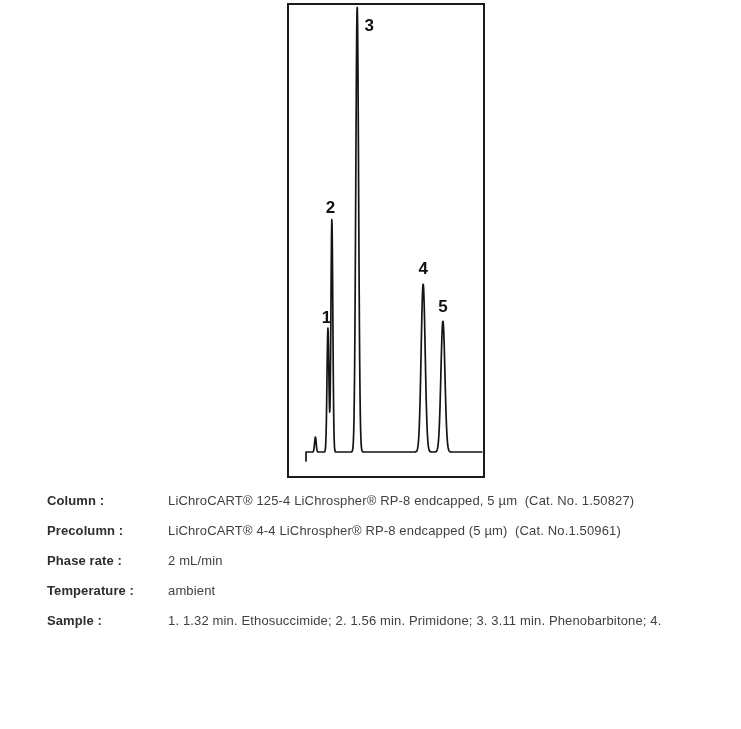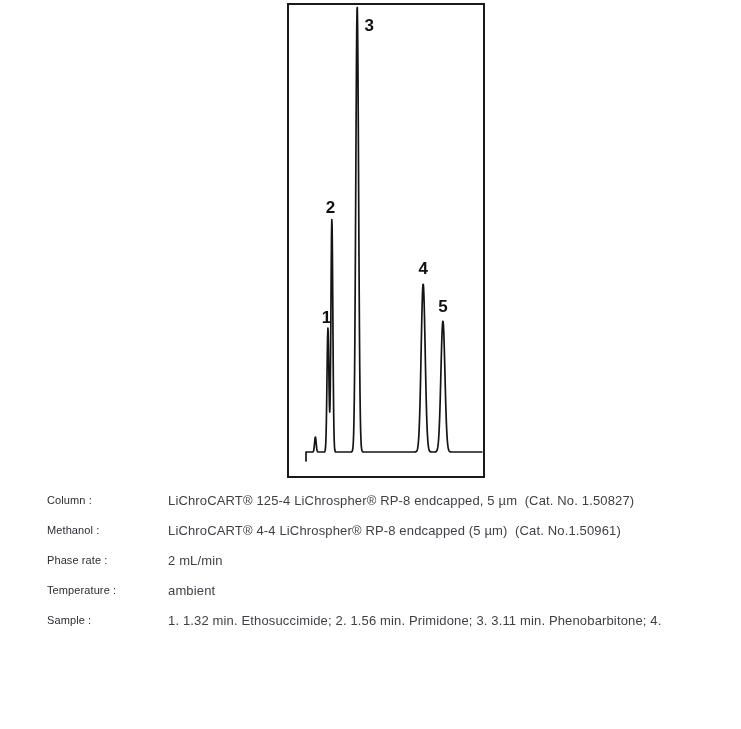--- a/index.html
+++ b/index.html
@@ -12,21 +12,21 @@
     border:2px solid #1a1a1a;box-sizing:border-box;background:#fff;
   }
   .chart-box svg{display:block;}
   .trace{fill:none;stroke:#141414;stroke-width:1.7;stroke-linejoin:round;stroke-linecap:round;}
   .peak-num{
     font-family:"Liberation Sans",sans-serif;font-weight:bold;font-size:17px;fill:#111;
   }
   .specs{position:absolute;left:47px;top:491px;width:692px;}
   .spec-row{display:flex;margin-bottom:11px;}
   .spec-label{
-    flex:0 0 121px;width:121px;font-weight:normal;font-size:11px;line-height:19px;
+    flex:0 0 121px;width:121px;font-weight:bold;font-size:13px;line-height:19px;
     color:#2d2d32;letter-spacing:0.1px;
   }
   .spec-value{font-size:13px;line-height:19px;color:#3f3f46;letter-spacing:0.15px;}
   .spec-line{white-space:pre-wrap;}
 </style>
 </head>
 <body>
 
 <div class="chart-box">
   <svg id="chrom-svg" width="194" height="471" viewBox="0 0 194 471">
@@ -40,21 +40,21 @@
 </div>
 
 <div class="specs" id="specs">
     <div class="spec-row">
       <div class="spec-label">Column :</div>
       <div class="spec-value">
         <div class="spec-line">LiChroCART® 125-4 LiChrospher® RP-8 endcapped, 5 µm  (Cat. No. 1.50827)</div>
       </div>
     </div>
     <div class="spec-row">
-      <div class="spec-label">Methanol :</div>
+      <div class="spec-label">Precolumn :</div>
       <div class="spec-value">
         <div class="spec-line">LiChroCART® 4-4 LiChrospher® RP-8 endcapped (5 µm)  (Cat. No.1.50961)</div>
       </div>
     </div>
     <div class="spec-row">
       <div class="spec-label">Phase rate :</div>
       <div class="spec-value">
         <div class="spec-line">2 mL/min</div>
       </div>
     </div>

